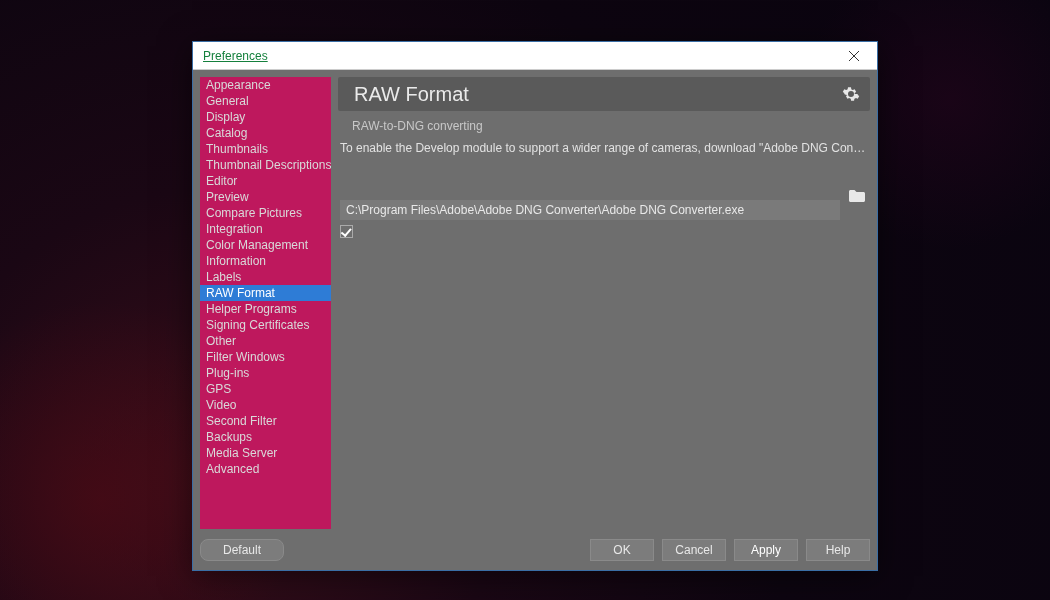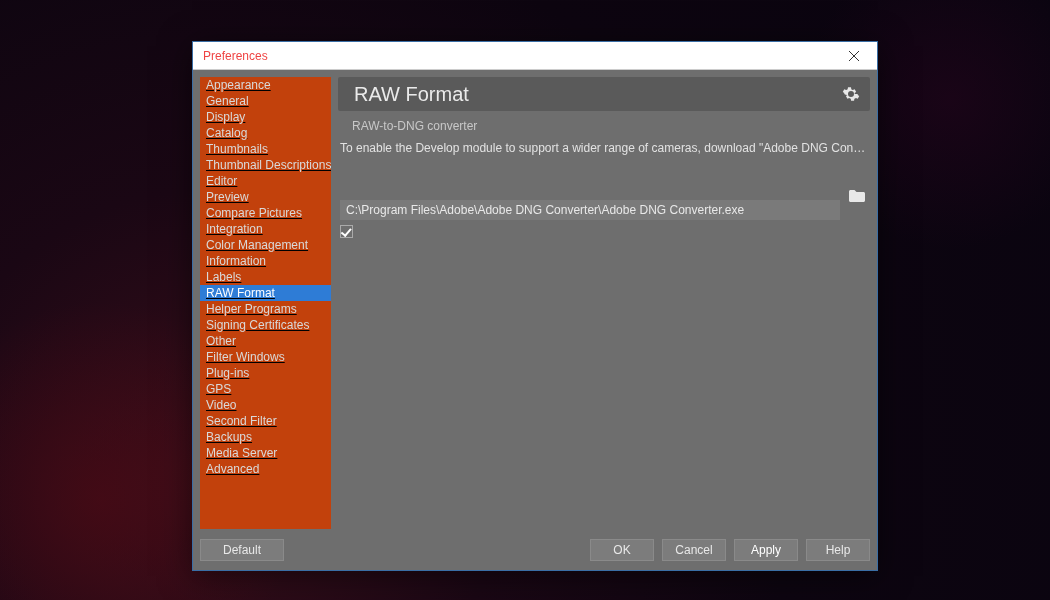--- a/index.html
+++ b/index.html
@@ -25,41 +25,41 @@
     box-shadow: 0 5px 30px rgba(0,0,0,0.5);
   }
   .titlebar {
     height: 28px;
     background: #ffffff;
     display: flex;
     align-items: center;
     padding: 0 8px 0 10px;
     border-bottom: 1px solid #ccc;
   }
-  .titlebar .title { font-size: 12px; color: #ef4444; flex: 1; }
+  .titlebar .title { font-size: 12px; color: #15803d; flex: 1; text-decoration: underline; }
   .titlebar .close {
     width: 30px; height: 22px; display:flex; align-items:center; justify-content:center;
     cursor: pointer;
   }
   .titlebar .close svg { width:10px; height:10px; }
 
   .body {
     flex: 1;
     display: flex;
     padding: 7px;
     gap: 7px;
     background: #6e6e6e;
     min-height: 0;
   }
 
   .sidebar {
     width: 131px;
-    background: #c2410c;
+    background: #be185d;
     overflow: hidden;
-    display:flex; flex-direction:column;text-decoration:underline;
+    display:flex; flex-direction:column;
   }
   .sidebar-list { flex:1; overflow:hidden; }
   .sidebar-item {
     padding: 0px 6px;
     font-size: 12px;
     line-height: 16px;
     color: #d9d9d9;
     cursor: pointer;
     white-space: nowrap;
   }
@@ -132,21 +132,21 @@
     align-items:center;
     padding: 0 7px 6px 7px;
     gap: 8px;
   }
   .footer .spacer { flex:1; }
   .btn {
     min-width: 64px; height:22px; background:#7c7c7c; border:1px solid #8a8a8a;
     color:#e8e8e8; font-size:12px; cursor:pointer; padding:0 12px;
     display:flex; align-items:center; justify-content:center;
   }
-  .btn.default-btn { min-width: 84px; }
+  .btn.default-btn { min-width: 84px; border-radius: 8px; }
   .btn.disabled { color:#ffffff; cursor:default; }
 </style>
 </head>
 <body>
 
 <div class="bg-glow1"></div>
 <div class="bg-glow2"></div>
 
 <div class="window">
 
@@ -193,21 +193,21 @@
     </div>
 
     <div class="main">
       <div class="main-header">
         <h1>RAW Format</h1>
         <svg class="gear" viewBox="0 0 24 24">
           <path fill="#e8e8e8" d="M12 8a4 4 0 100 8 4 4 0 000-8zm9 4a7 7 0 01-.1 1.2l2.1 1.6-2 3.4-2.5-1a7 7 0 01-2 1.2l-.4 2.6h-4l-.4-2.6a7 7 0 01-2-1.2l-2.5 1-2-3.4 2.1-1.6A7 7 0 013 12a7 7 0 01.1-1.2L1 9.2l2-3.4 2.5 1a7 7 0 012-1.2L8 3h4l.4 2.6a7 7 0 012 1.2l2.5-1 2 3.4-2.1 1.6c.1.4.2.8.2 1.2z"></path>
         </svg>
       </div>
 
-      <div class="subheader">RAW-to-DNG converter</div>
+      <div class="subheader">RAW-to-DNG converting</div>
       <div class="desc">To enable the Develop module to support a wider range of cameras, download "Adobe DNG Convert...</div>
 
 
       <div class="path-row">
         <input class="path-input" type="text" value="C:\Program Files\Adobe\Adobe DNG Converter\Adobe DNG Converter.exe" style="">
         <div class="browse-btn">
           <svg class="folder-icon" viewBox="0 0 16 12">
             <path fill="#e8e8e8" d="M0 1.5C0 .7.7 0 1.5 0h4l2 2h7c.8 0 1.5.7 1.5 1.5v7c0 .8-.7 1.5-1.5 1.5h-13C.7 12 0 11.3 0 10.5v-9z"></path>
           </svg>
         </div>

